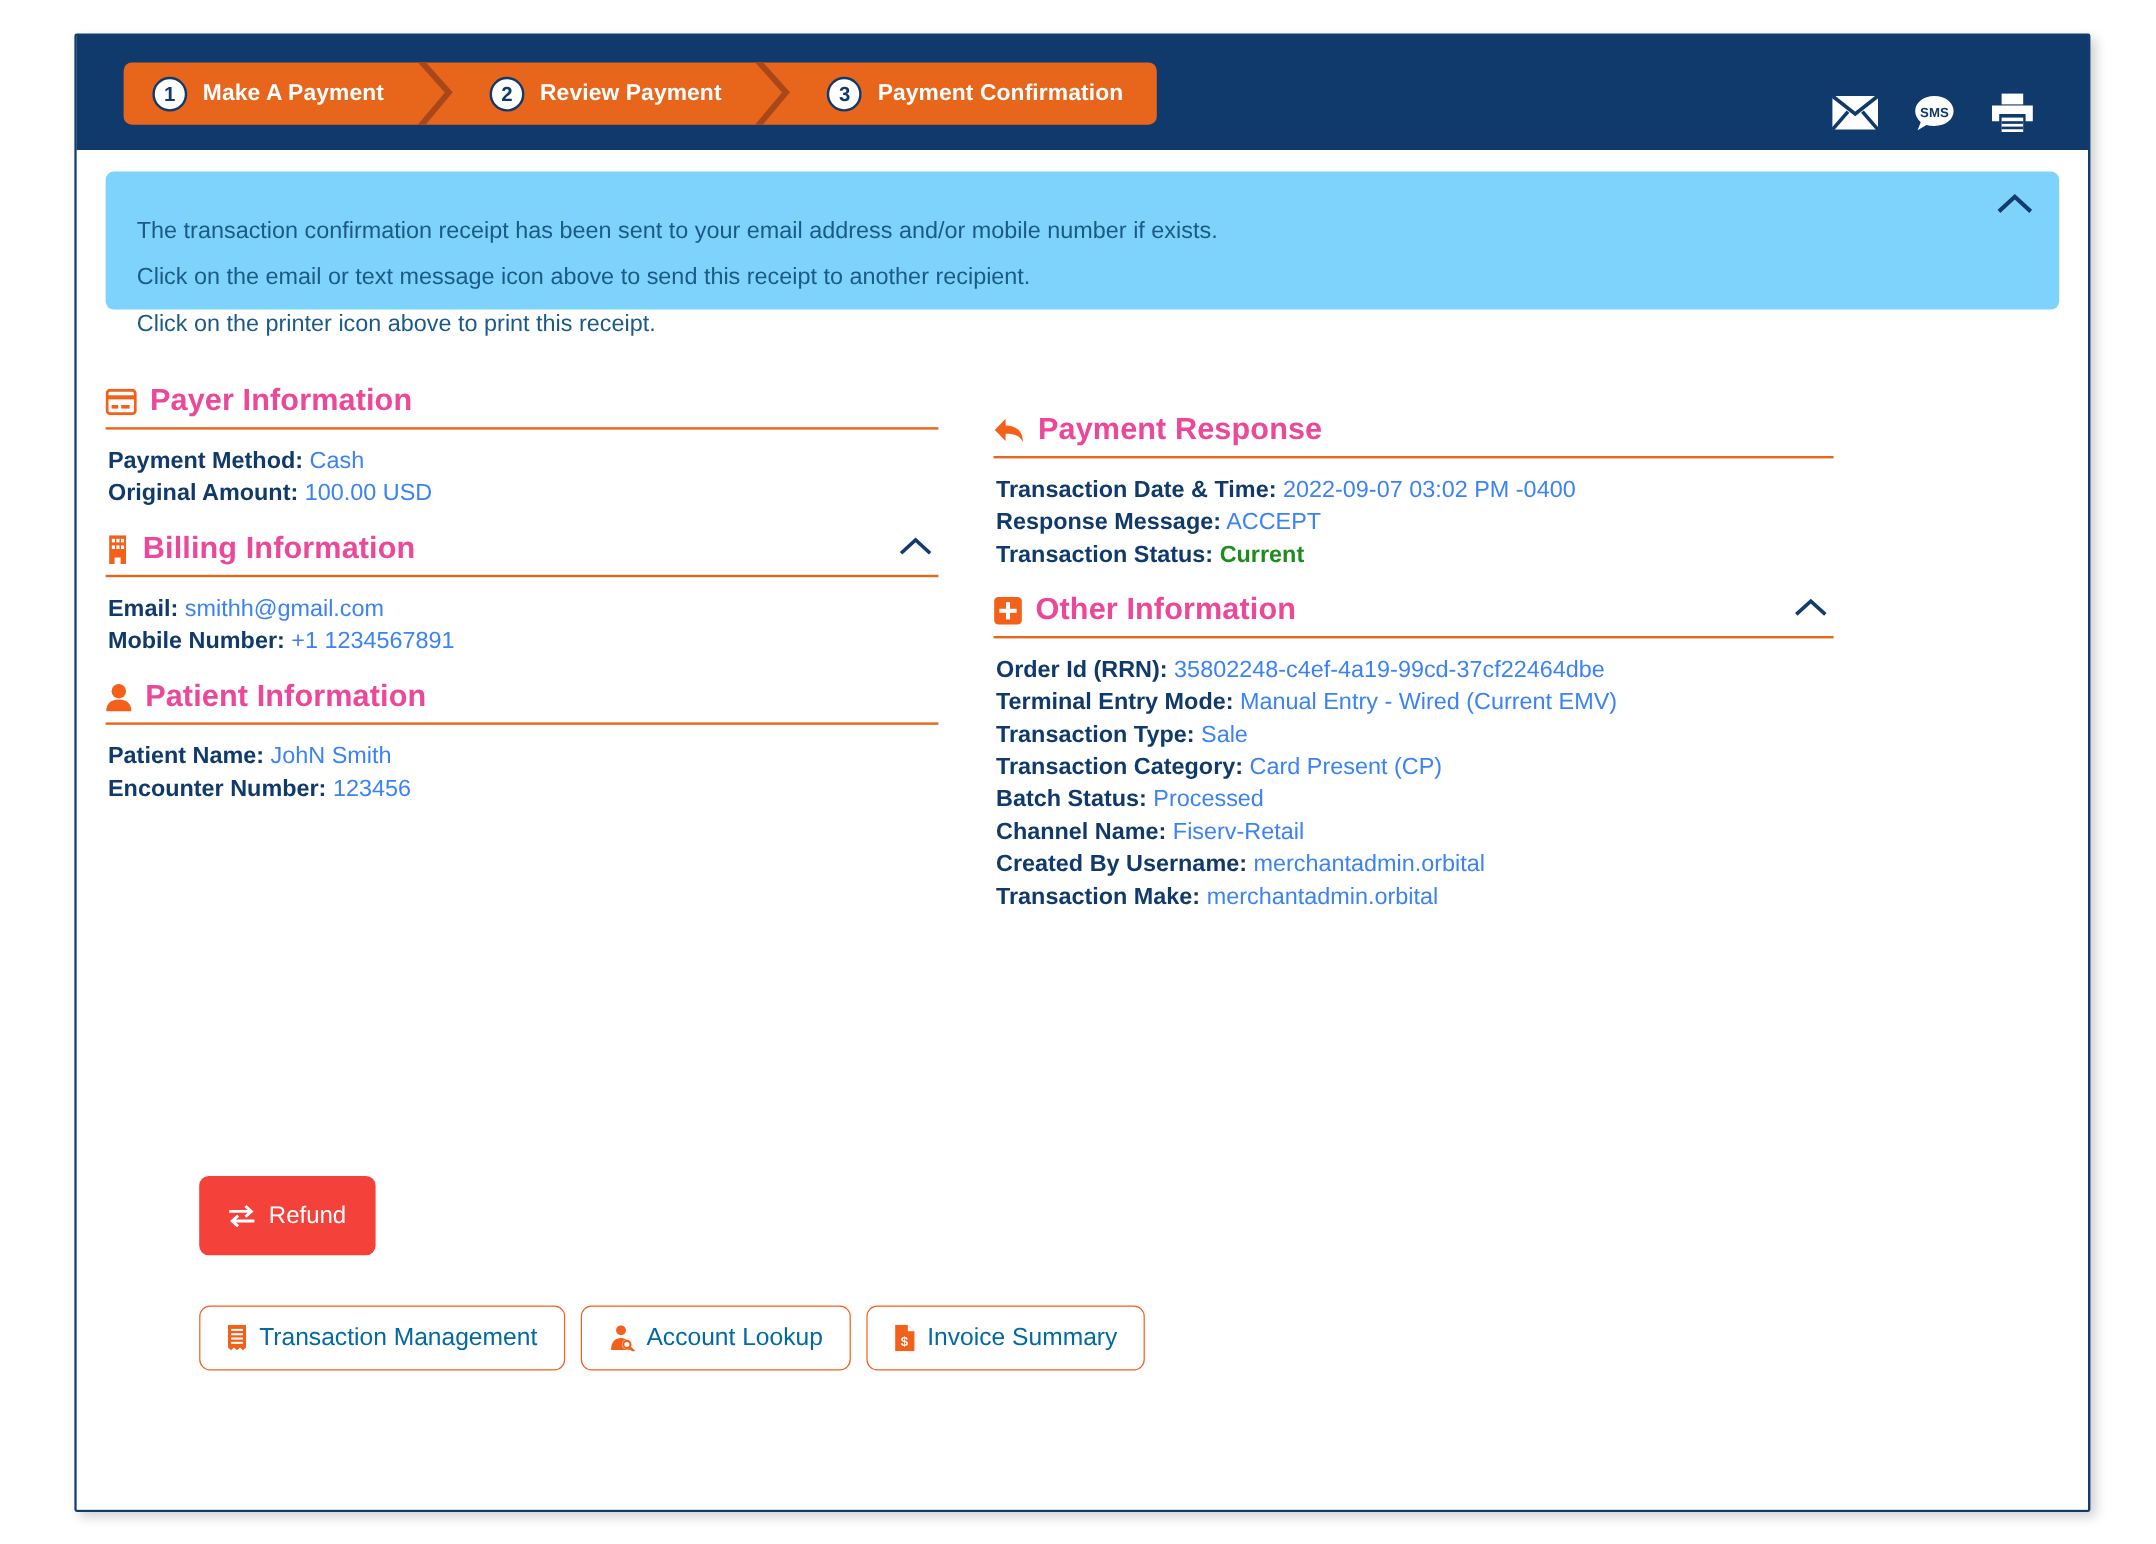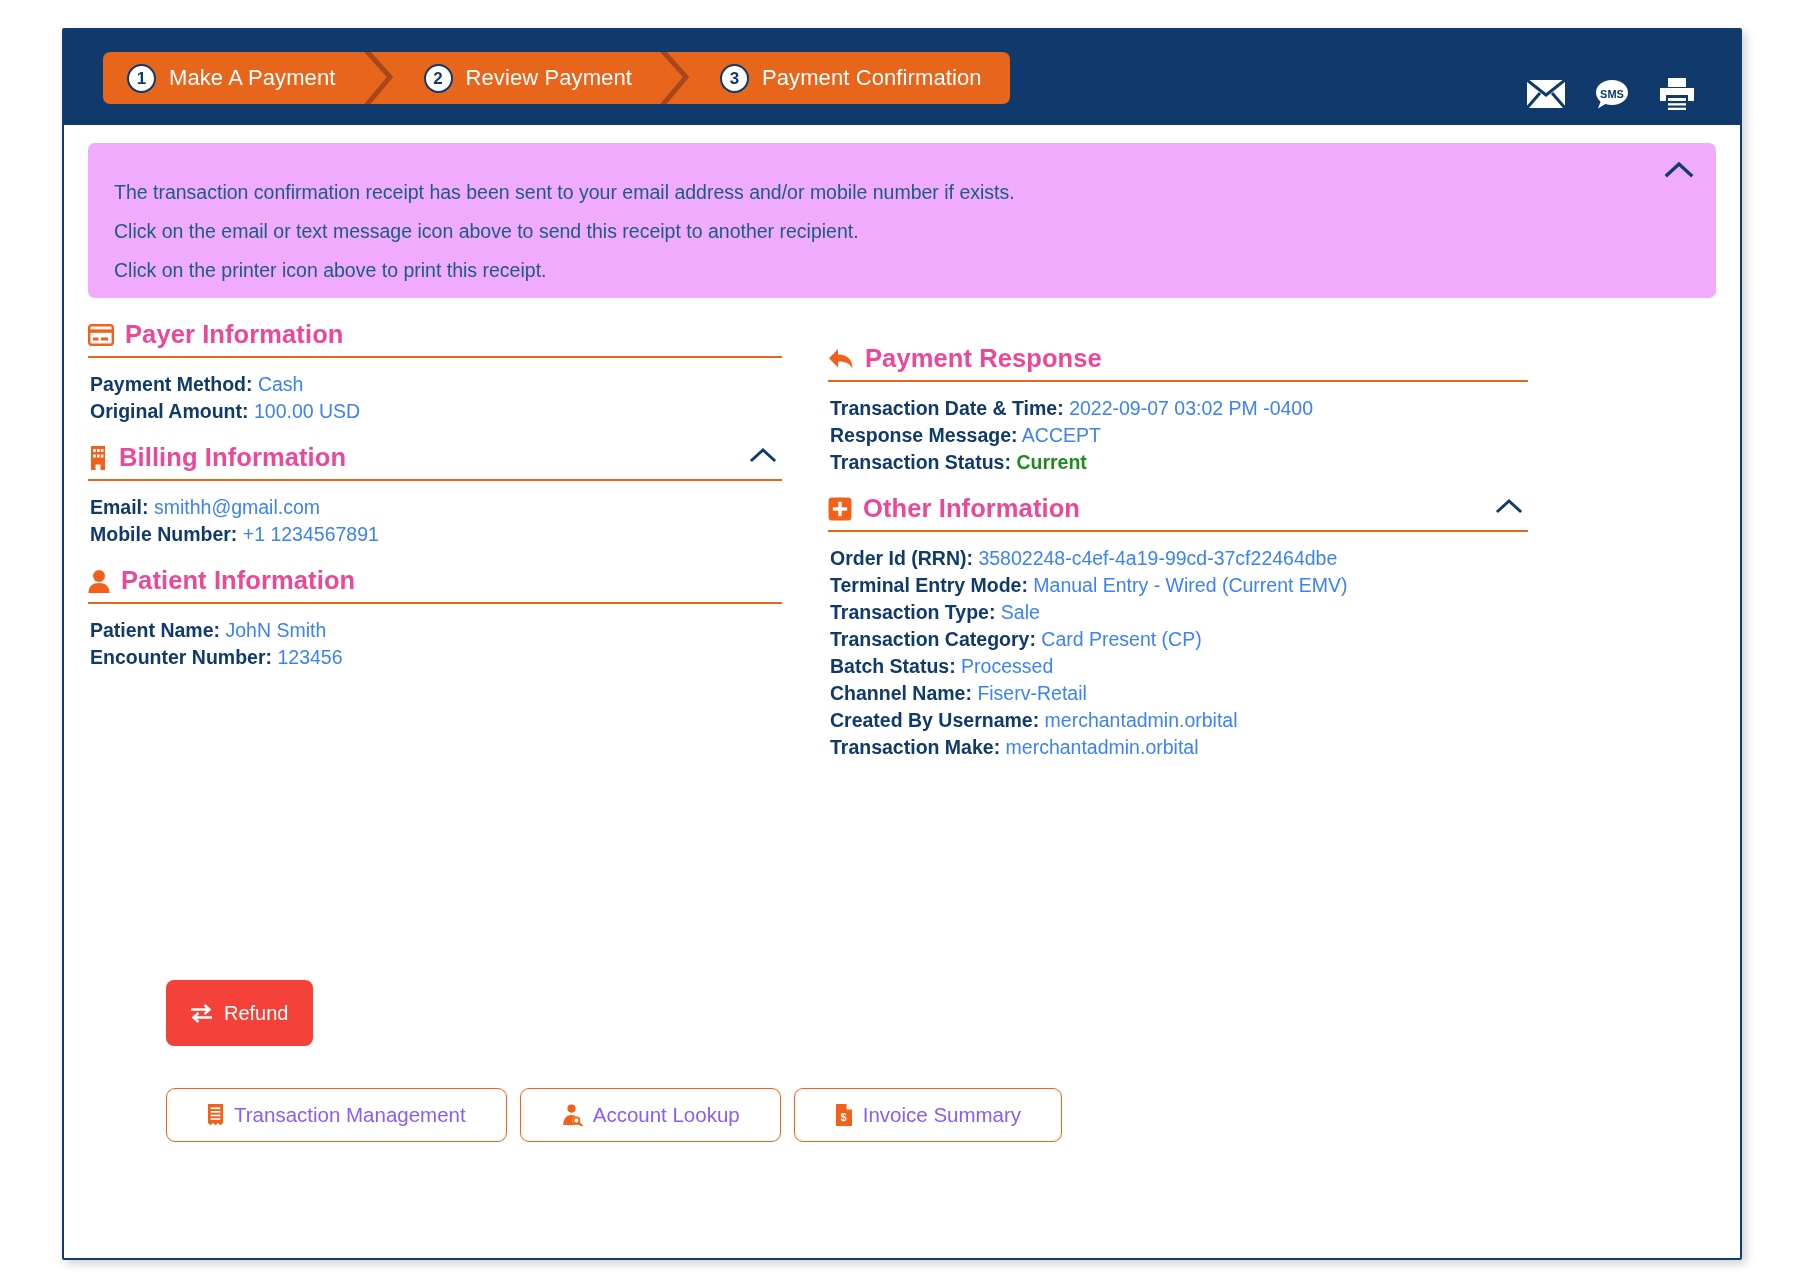--- a/index.html
+++ b/index.html
@@ -69,22 +69,22 @@
     font-size: 17px;
     font-weight: bold;
     display: flex;
     align-items: center;
     justify-content: center;
     border: 2px solid #103A6B;
     flex: none;
     line-height: 1;
   }
   .step .step-label {
-    font-size: 22px;
-    font-weight: normal;
+    font-size: 19px;
+    font-weight: bold;
     white-space: nowrap;
     letter-spacing: .1px;
   }
   .step-sep {
     width: 38px;
     position: relative;
     flex: none;
   }
   .step-sep svg { display:block; position:absolute; left:-6px; top:-2px; }
 
@@ -107,22 +107,22 @@
     height: calc(100% - 95px);
     background: #fff;
   }
 
   
   .info-banner {
     position: absolute;
     left: 24px;
     top: 18px;
     width: 1628px;
-    height: 155px;
-    background: #f0abfc;
+    height: 115px;
+    background: #7dd3fc;
     border-radius: 7px;
     padding: 30px 40px 4px 26px;
   }
   .info-banner p {
     color: #1B5A86;
     font-size: 19.5px;
     line-height: 39px;
     white-space: nowrap;
   }
   .banner-chevron {
@@ -213,25 +213,25 @@
     margin-top: 42px;
     margin-left: 78px;
     display: flex;
     gap: 13px;
   }
   .btn-outline {
     display: inline-flex;
     align-items: center;
     gap: 10px;
     background: #ffffff;
-    color: #8b5cf6;
+    color: #0369a1;
     border: 1.6px solid #F2601A;
     border-radius: 9px;
     height: 54px;
-    padding: 0 40px;
+    padding: 0 22px;
     font-size: 20.5px;
     font-family: "Liberation Sans", sans-serif;
     cursor: pointer;
     white-space: nowrap;
   }
   .ico { line-height: 0; display: block; flex: none; }
 </style>
 </head>
 <body>
 

